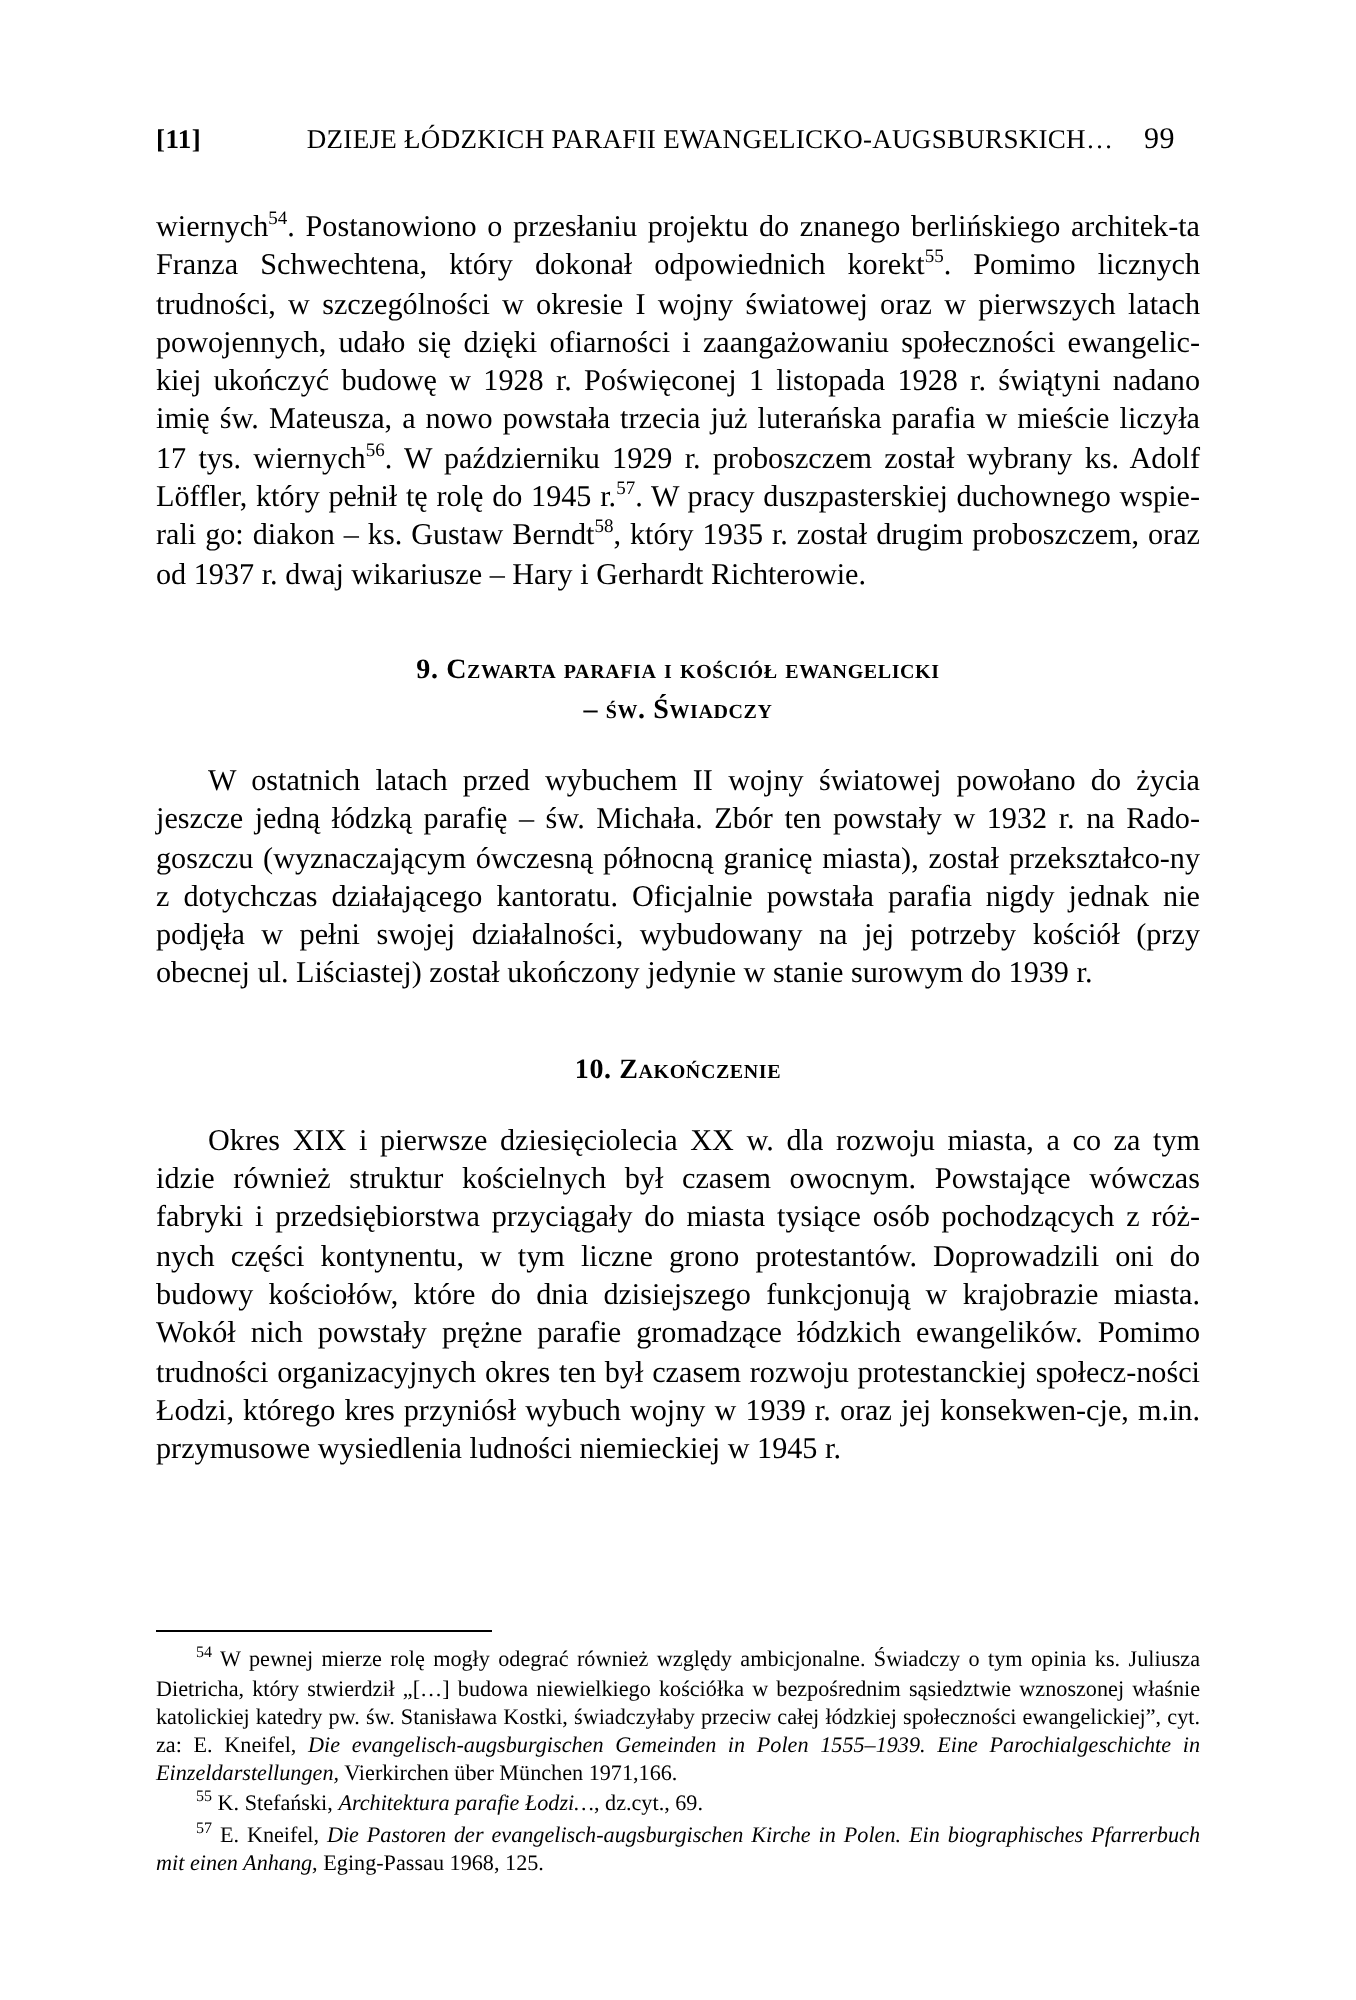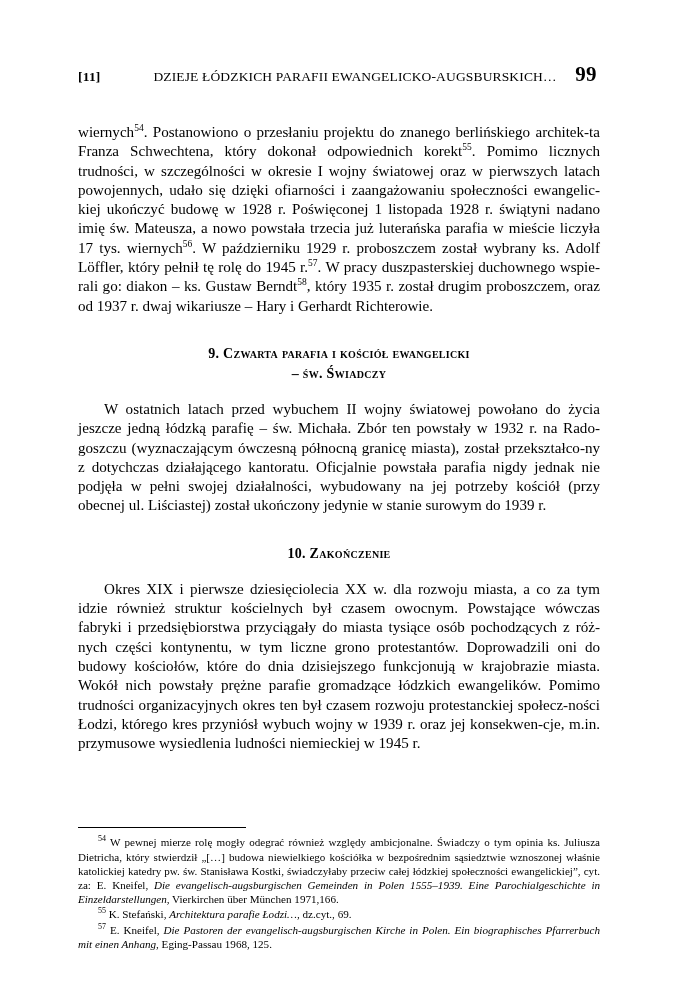--- a/index.html
+++ b/index.html
@@ -20,41 +20,41 @@
     height: 1000px;
     box-sizing: border-box;
     padding: 62px 78px 20px 78px;
   }
   
   .runhead {
     display: flex;
     align-items: baseline;
     font-size: 12.5px;
     letter-spacing: 0.2px;
-    margin-bottom: 36px;
+    margin-bottom: 26px;
   }
   .runhead .folio-left {
     font-weight: bold;
     font-size: 13.5px;
     width: 46px;
     flex: 0 0 auto;
   }
   .runhead .title {
     flex: 1 1 auto;
     text-align: center;
     font-variant: small-caps;
     font-size: 13.5px;
     letter-spacing: 0.15px;
     padding-left: 14px;
   }
   .runhead .folio-right {
     flex: 0 0 auto;
-    font-weight: bold;
-    font-size: 21px;
-    text-align: center;
+    font-weight: normal;
+    font-size: 15px;
+    text-align: left;
     min-width: 28px;
   }
   
   p.body {
     margin: 0;
     font-size: 15.1px;
     line-height: 19.3px;
     text-align: justify;
     text-justify: inter-word;
     hyphens: manual;
@@ -80,21 +80,21 @@
     display: block;
   }
   .gap-after-head {
     height: 16px;
   }
   
   .footnotes {
     position: absolute;
     left: 78px;
     right: 78px;
-    bottom: 48px;
+    bottom: 60px;
   }
   .fn-rule {
     width: 168px;
     height: 1px;
     background: #000;
     margin: 0 0 7px 0;
   }
   p.fn {
     margin: 0 0 1px 0;
     font-size: 11.1px;

